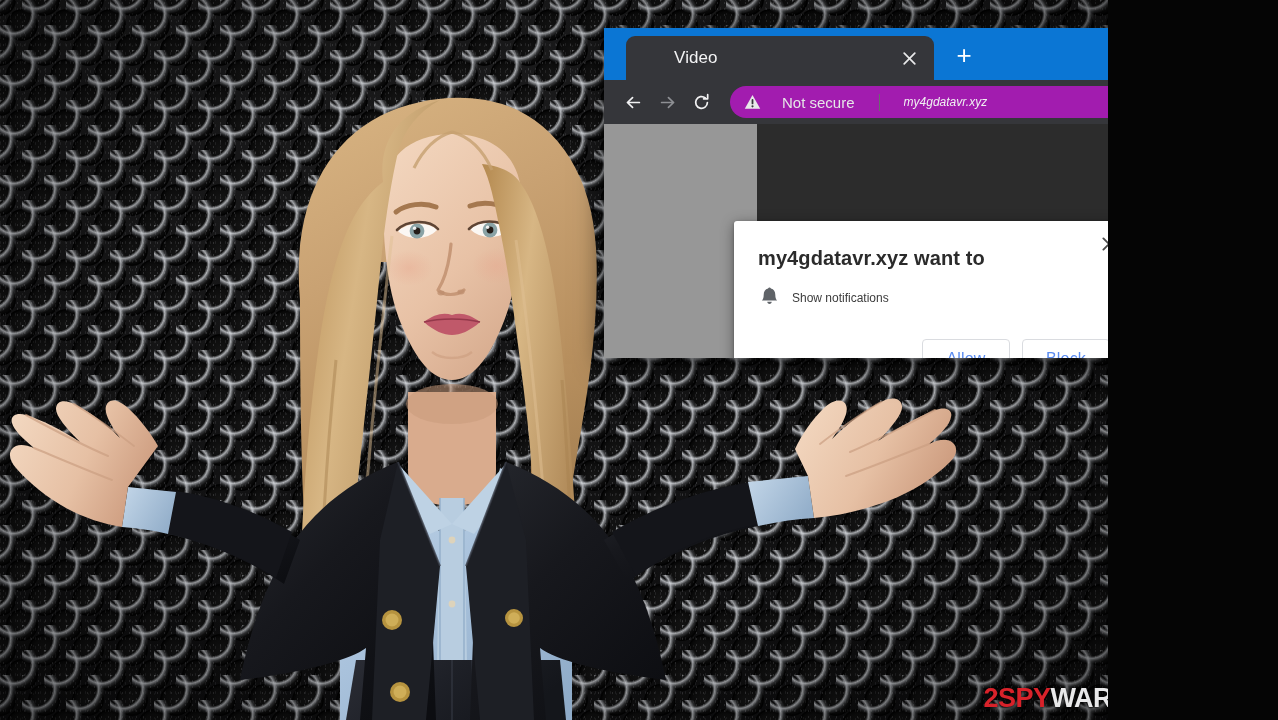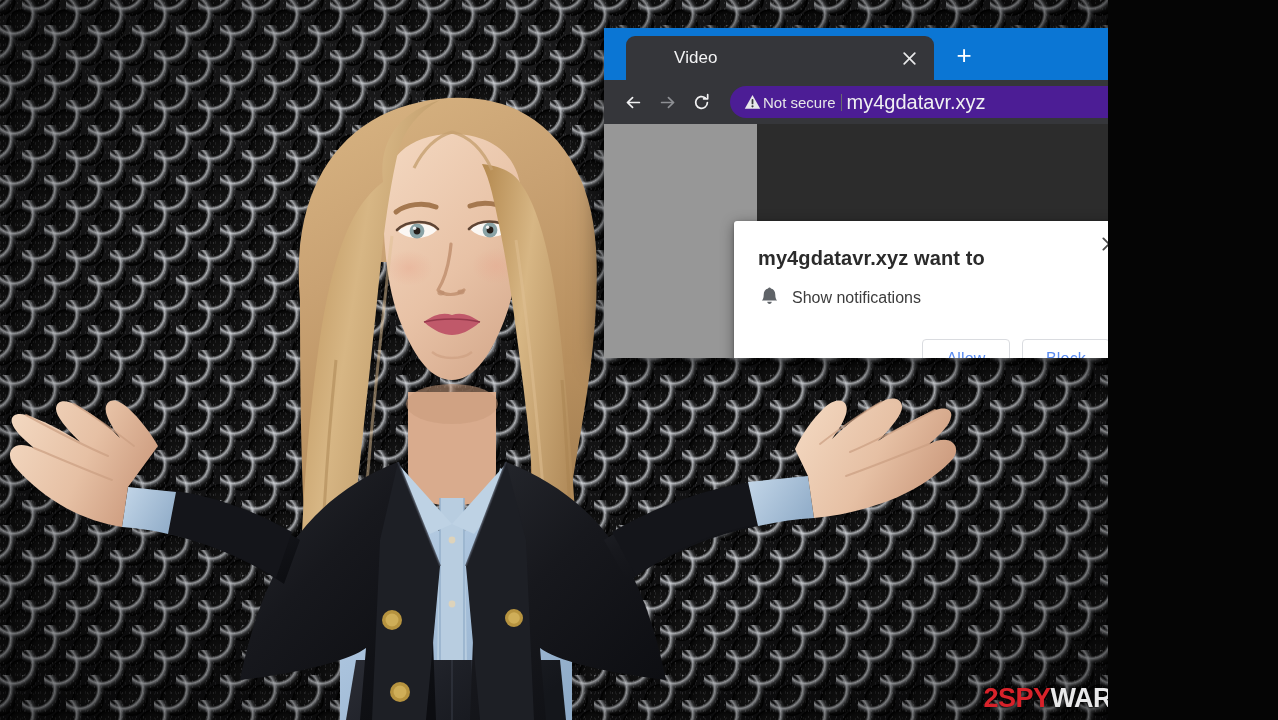--- a/index.html
+++ b/index.html
@@ -141,46 +141,47 @@
     width: 30px; height: 30px;
     display: flex; align-items: center; justify-content: center;
     border-radius: 50%;
     flex: 0 0 auto;
   }
   .navbtn svg { display: block; }
   .omnibox {
     margin-left: 10px;
     flex: 1;
     height: 32px;
-    background: #4c1d95;
+    background: #a21caf;
     border-radius: 16px;
     display: flex;
     align-items: center;
     padding: 8px 14px;
-    gap: 2px;
+    gap: 21px;
     overflow: hidden;
   }
   .warn-icon { flex: 0 0 auto; display:flex; align-items:center; }
   .notsecure {
     font-size: 15px;
     color: #e6e6e8;
     white-space: nowrap;
   }
   .omni-sep {
     width: 1px; height: 17px;
     background: #6a6b6e;
     flex: 0 0 auto;
     margin: 0 3px;
   }
   .omni-url {
-    font-size: 20px;
+    font-size: 12px;
     color: #f0f0f2;
     white-space: nowrap;
     overflow: hidden;
     text-overflow: ellipsis;
+    font-style: italic;
   }
 
   .viewport {
     position: relative;
     height: 234px;
     background: #2c2c2c;
     display: flex;
   }
   .page-left-panel {
     width: 153px;
@@ -220,21 +221,21 @@
     margin-bottom: 16px;
   }
   .dlg-perm-row {
     display: flex;
     align-items: center;
     gap: 14px;
     padding-left: 3px;
     margin-bottom: 30px;
   }
   .dlg-perm-label {
-    font-size: 16px;
+    font-size: 12px;
     color: #3c3c3c;
   }
   .dlg-actions {
     display: flex;
     justify-content: flex-end;
     gap: 12px;
   }
   .dlg-btn {
     min-width: 88px;
     height: 39px;

